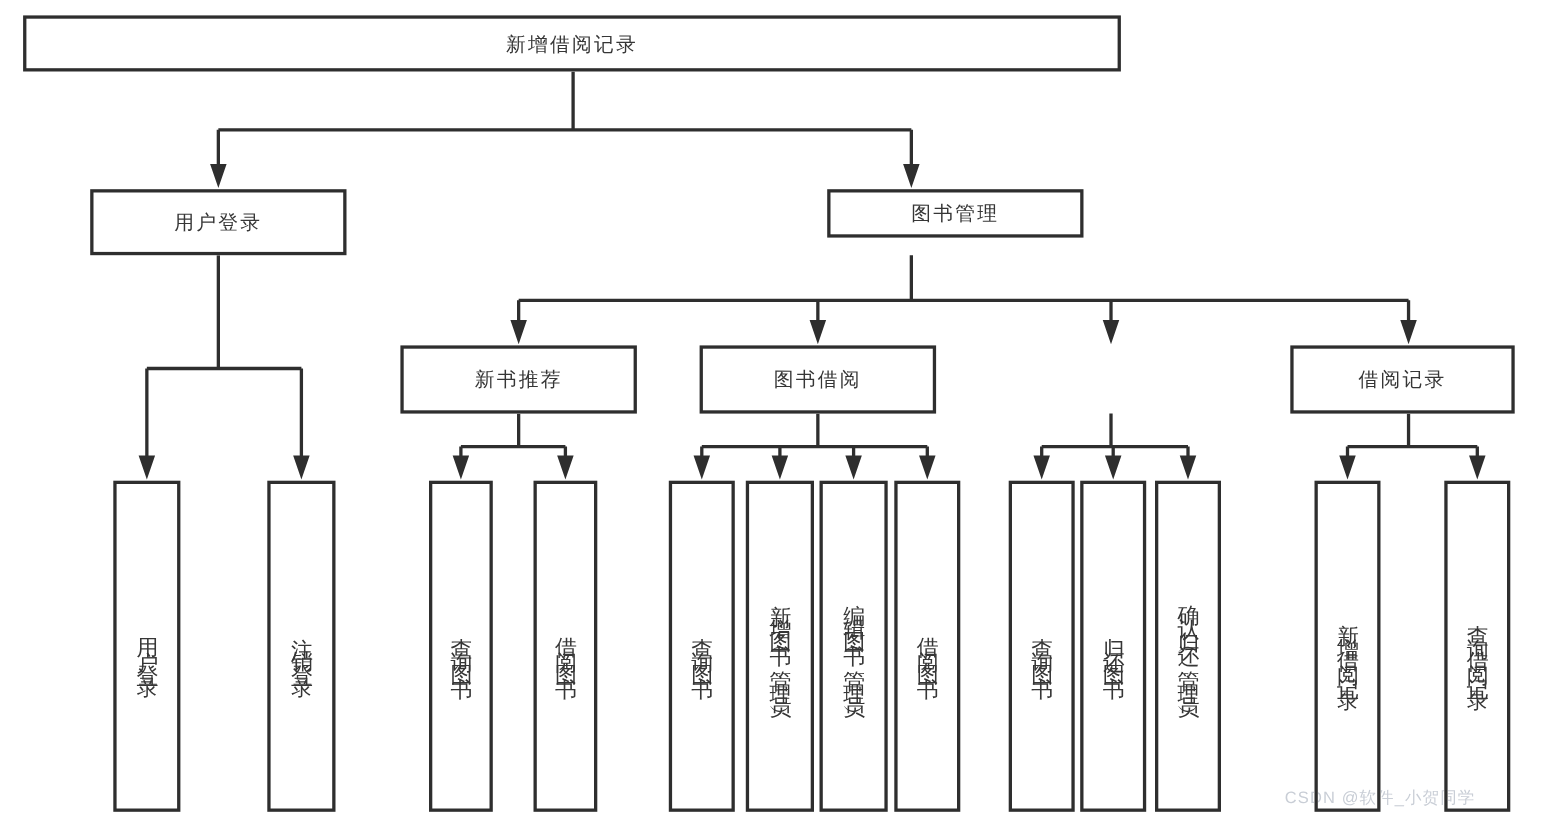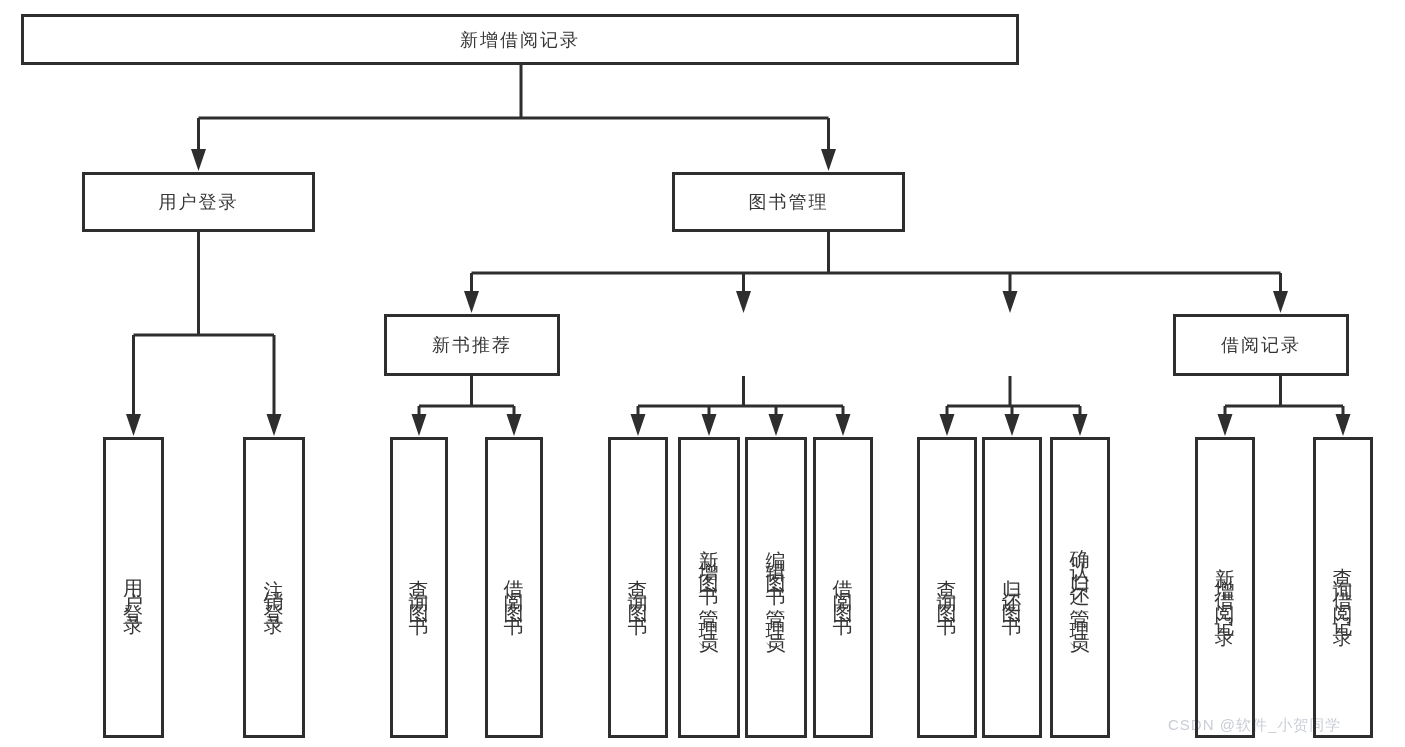--- a/index.html
+++ b/index.html
@@ -47,28 +47,31 @@
              M1225 436 L1217.5 414 L1232.5 414 Z  M1343 436 L1335.5 414 L1350.5 414 Z"></path>
   </svg>
 
   <div class="node h-node" style="left:21px;top:14px;width:998px;height:51px">
     <span>新增借阅记录</span>
   </div>
 
   <div class="node h-node" style="left:82px;top:172px;width:233px;height:60px">
     <span>用户登录</span>
   </div>
-  <div class="node h-node" style="left:672px;top:172px;width:233px;height:60px">
+  <div class="node h-node" style="left:752px;top:172px;width:233px;height:44px">
     <span>图书管理</span>
   </div>
 
-  <div class="node h-node" style="left:384px;top:314px;width:176px;height:62px">
+  <div class="node h-node" style="left:364px;top:314px;width:215px;height:62px">
     <span>新书推荐</span>
   </div>
-  <div class="node h-node" style="left:1173px;top:314px;width:176px;height:62px">
+  <div class="node h-node" style="left:636px;top:314px;width:215px;height:62px">
+    <span>图书借阅</span>
+  </div>
+  <div class="node h-node" style="left:1173px;top:314px;width:204px;height:62px">
     <span>借阅记录</span>
   </div>
 
   <div class="node v-node" style="left:103px;top:437px;width:61px;height:301px">
     <span class="vtext">用户登录</span>
   </div>
   <div class="node v-node" style="left:243px;top:437px;width:62px;height:301px">
     <span class="vtext">注销登录</span>
   </div>
 

